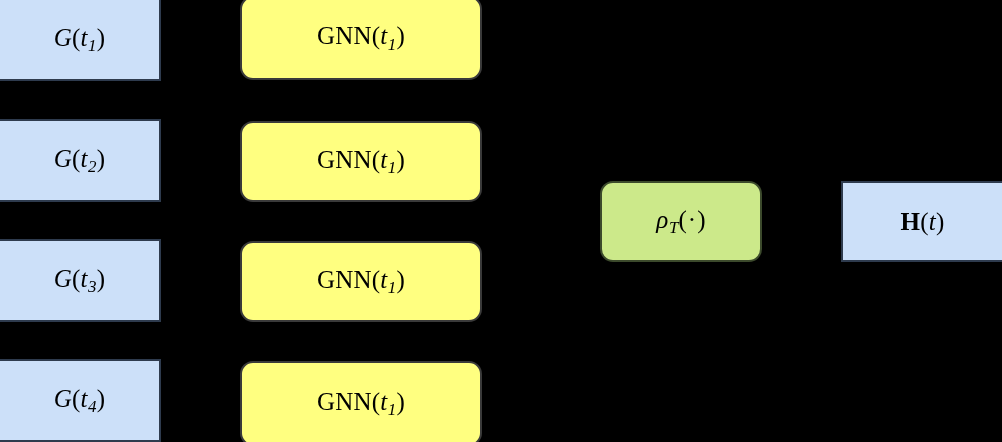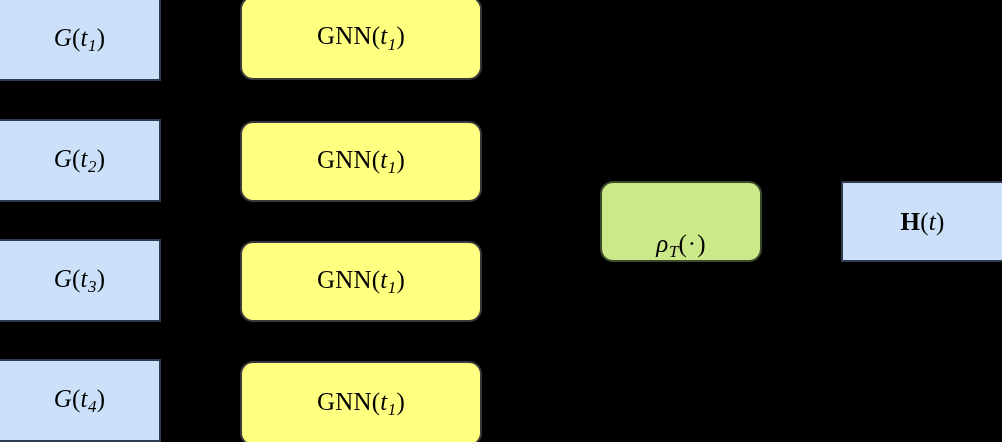--- a/index.html
+++ b/index.html
@@ -49,21 +49,20 @@
     border-radius: 13px;
     font-size: 25px;
   }
 
   
   .node.aggregator {
     background: #cce98a;
     border: 2px solid #3c4a2c;
     border-radius: 13px;
     font-size: 25px;
-    align-items: flex-end;
   }
 
   
   .node.output {
     background: #cce0f9;
     border: 2px solid #2e3b4e;
     border-radius: 0;
     font-size: 25px;
   }
 

